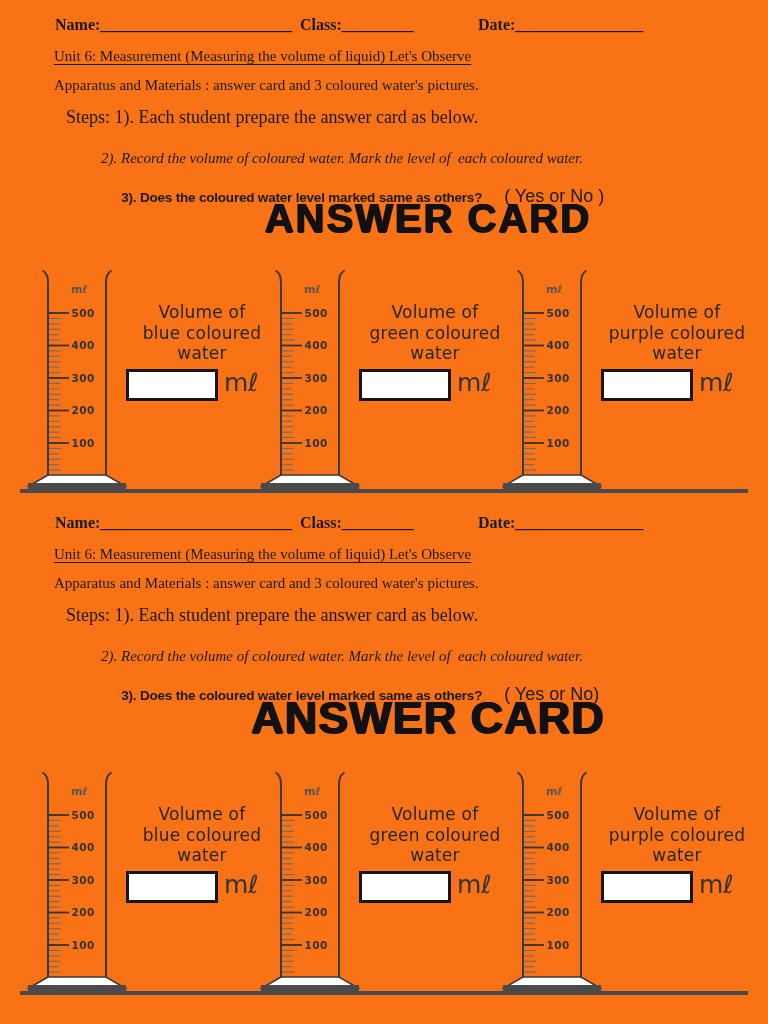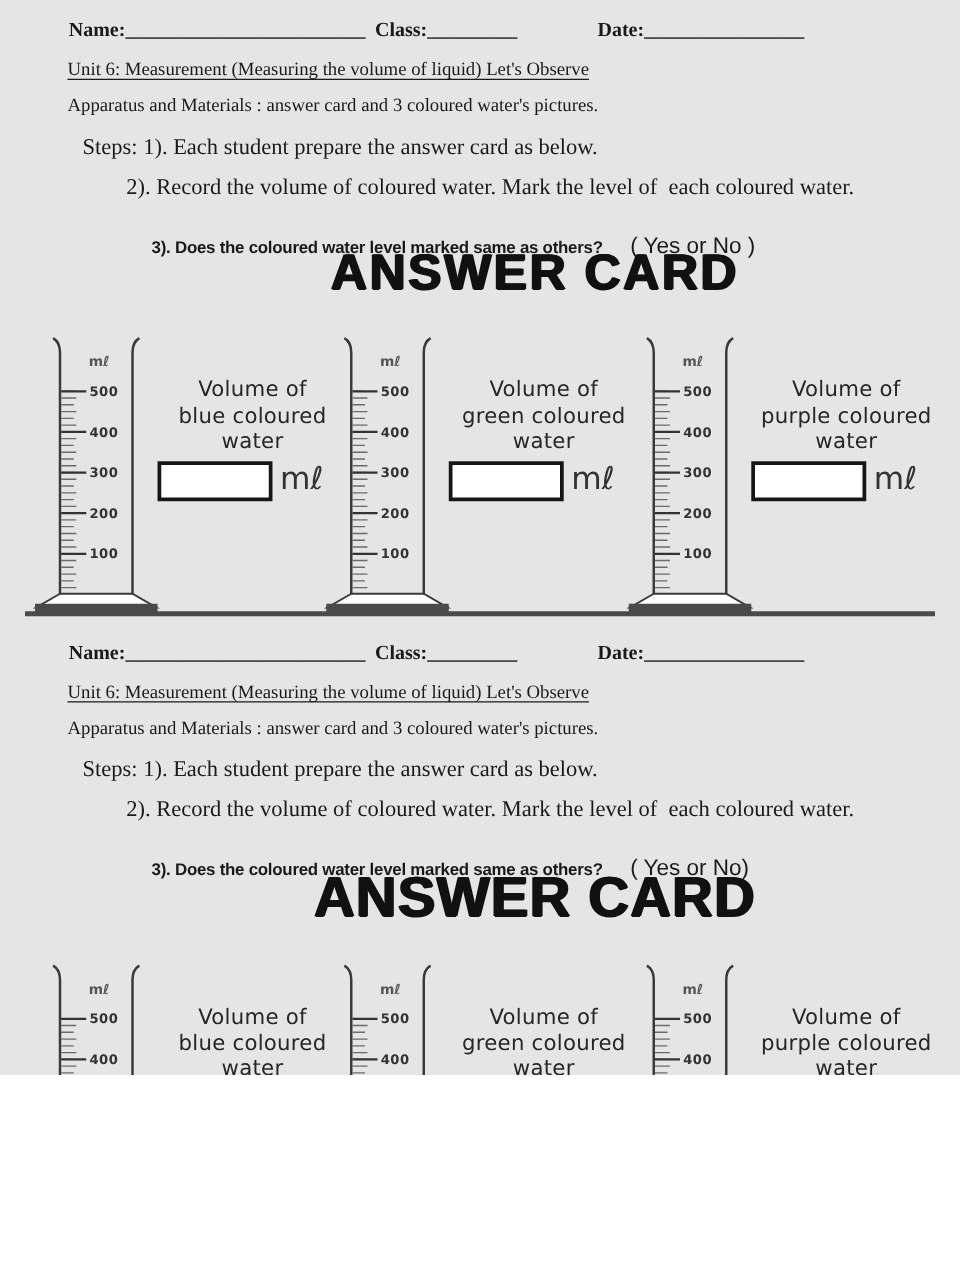--- a/index.html
+++ b/index.html
@@ -1,31 +1,31 @@
 <!DOCTYPE html>
 <html><head>
 <meta charset="utf-8">
 <style>
   html,body{margin:0;padding:0;background:#fff;}
-  .page{position:relative;width:768px;height:860px;background:#e5e5e5;overflow:hidden;
+  .page{position:relative;width:768px;height:1024px;background:#f97316;overflow:hidden;
         font-family:"Liberation Serif", serif;color:#1a1a1a;}
   section.half{position:absolute;left:0;width:768px;}
   #half1{top:0;height:498px;}
   #half2{top:498px;height:526px;}
   .row{position:absolute;white-space:pre;}
   .name-row{top:16px;left:0;width:768px;height:24px;font-size:16px;font-weight:bold;}
   .fld{position:absolute;top:0;}
   .fld-name{left:55px;}
   .fld-class{left:300px;}
   .fld-date{left:478px;}
   .fld .line{font-weight:bold;letter-spacing:0;}
   .unit-row{top:48px;left:54px;font-size:15px;text-decoration:underline;text-underline-offset:3px;}
   .apparatus-row{top:77px;left:54px;font-size:15px;}
   .step1-row{top:107px;left:66px;font-size:18px;}
-  .step2-row{top:139px;left:101px;font-size:18px;}
+  .step2-row{top:150px;left:101px;font-size:15px;font-style:italic;}
   .step3-row{top:170px;left:101px;font-size:13.5px;}
   .s3q{font-family:"Liberation Sans", sans-serif;font-weight:bold;letter-spacing:-0.2px;text-align:right;}
   .yesno{font-family:"Liberation Sans", sans-serif;font-size:18px;font-weight:normal;margin-left:22px;}
   .card-title-row{top:196px;left:0;width:768px;text-align:center;
       font-family:"Liberation Sans", sans-serif;font-weight:bold;font-size:40px;letter-spacing:2px;color:#111;
       text-shadow:0.9px 0 0 currentColor,-0.9px 0 0 currentColor,0 0.6px 0 currentColor;padding-left:44px;}
   #half2 .card-title-row{top:194px;font-size:45px;letter-spacing:1px;}
   .card-area{position:absolute;top:268px;left:0;width:768px;height:232px;}
   #half2 .card-area{top:272px;}
   .ground{position:absolute;top:221px;left:20px;width:728px;height:4px;background:#4a4a4a;}

